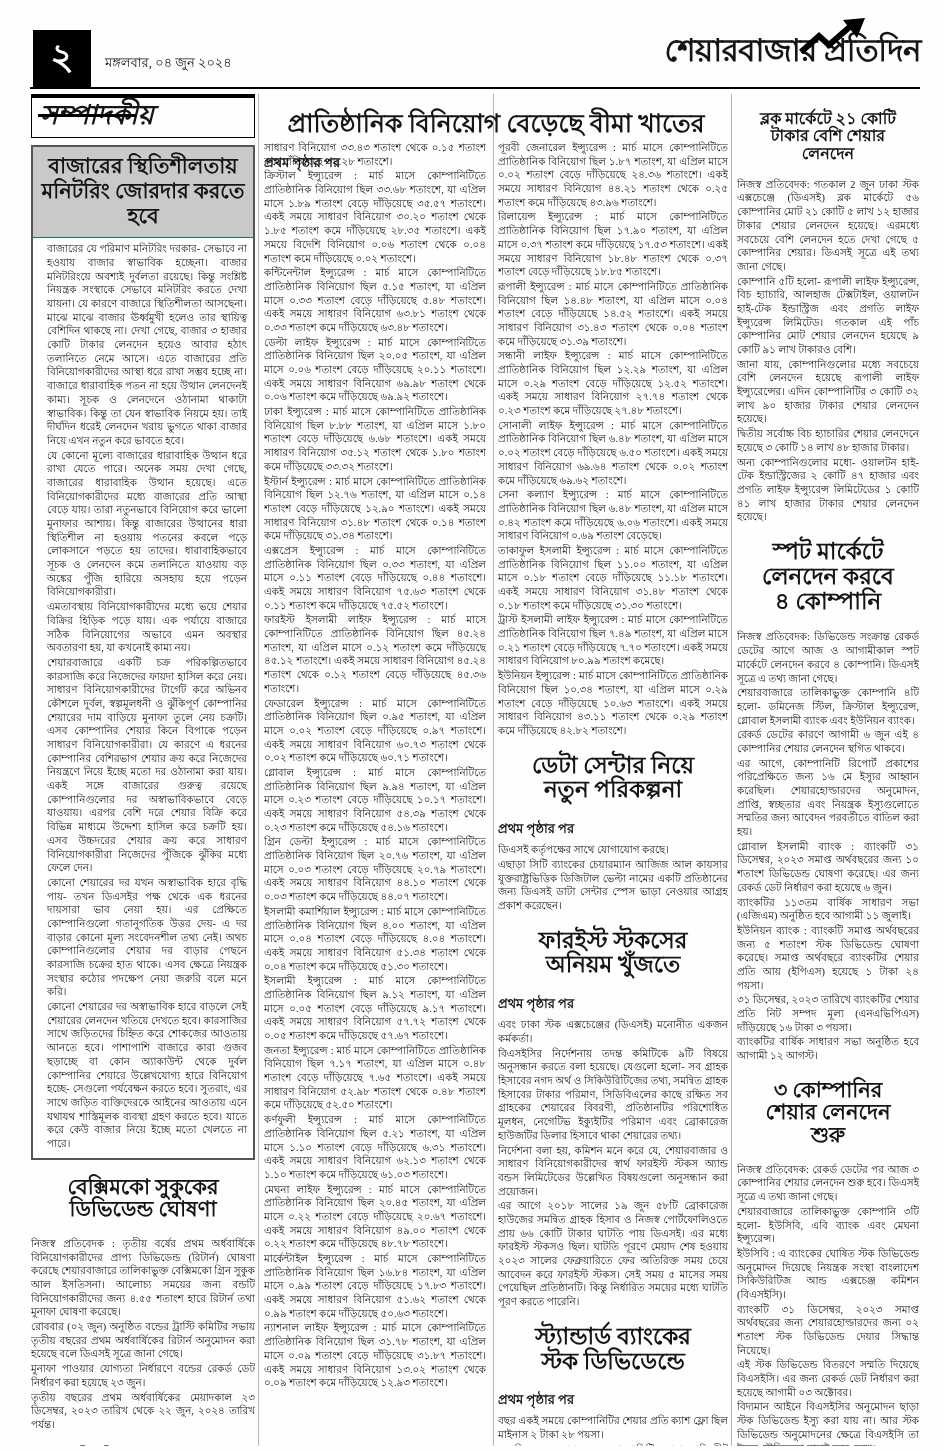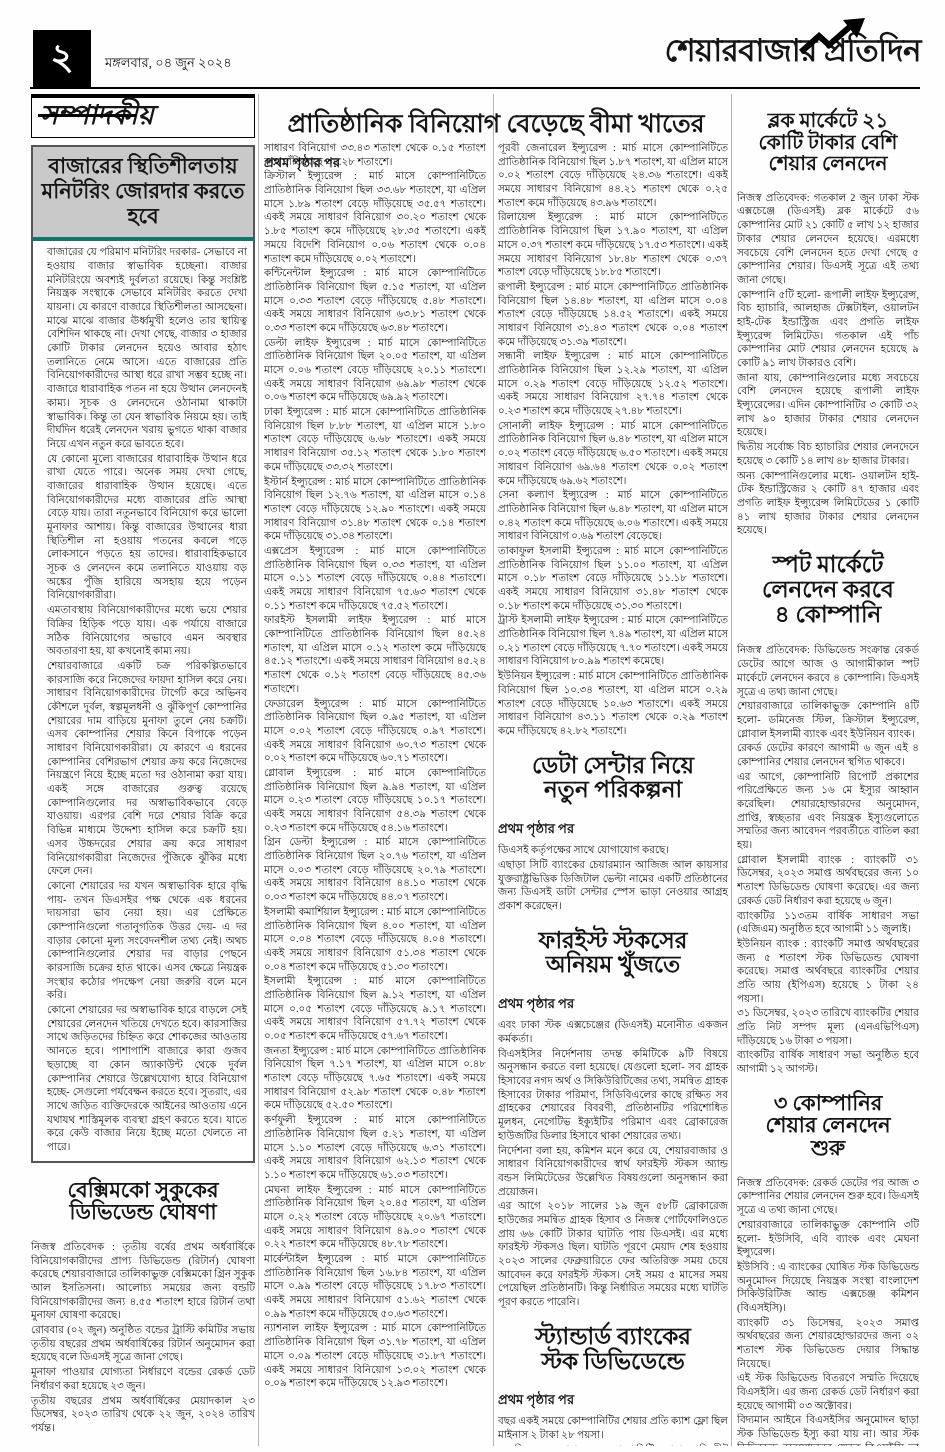--- a/index.html
+++ b/index.html
@@ -19,31 +19,31 @@
   #col-left{left:31px;width:224px;}
   #col-mid{left:264px;width:464px;}
   #col-right{left:737px;width:182px;}
   .midcol{position:absolute;top:47px;height:1305px;overflow:hidden;}
   #mid-a{left:0;width:222px;}
   #mid-b{left:234px;width:230px;}
   
   .para{font-size:10.3px;line-height:1.33;text-align:justify;margin:0 0 1px 0;}
   .h-center{text-align:center;font-weight:bold;line-height:1.08;margin:16px;}
   .cont{text-align:left;font-size:13px;font-weight:bold;margin:1px 0 3px 0;}
-  .h20{font-size:20px;} .h21{font-size:21px;} .h23{font-size:23px;}
+  .h20{font-size:16px;} .h21{font-size:21px;} .h23{font-size:23px;}
   .h26{font-size:23px;}
   .art{margin-top:9px;}
   
   .ed-label-box{position:relative;border:1px solid #000;border-top:4px solid #000;
                 padding:3px 13px 6px 8px;margin-bottom:7px;}
   .ed-label-box::before{content:"";position:absolute;left:6px;top:16px;width:44%;height:3px;background:#000;}
   .ed-label{font-size:27px;font-weight:bold;font-style:italic;line-height:1.1;}
   .ed-box{border:2px solid #555;}
   .ed-head{background:#c9c9c9;text-align:center;font-weight:bold;font-size:21px;line-height:1.2;
-           padding:7px 4px 8px 4px;border-bottom:4px solid #0f766e;}
+           padding:7px 4px 8px 4px;border-bottom:1px solid #0f766e;}
   .ed-body{padding:4px 6px 6px 14px;background:#fff;}
   .mid-head{font-size:25px;}
 </style>
 </head>
 <body>
 
 <div id="page">
 
   <div class="pagenum">
     <span>২</span>

